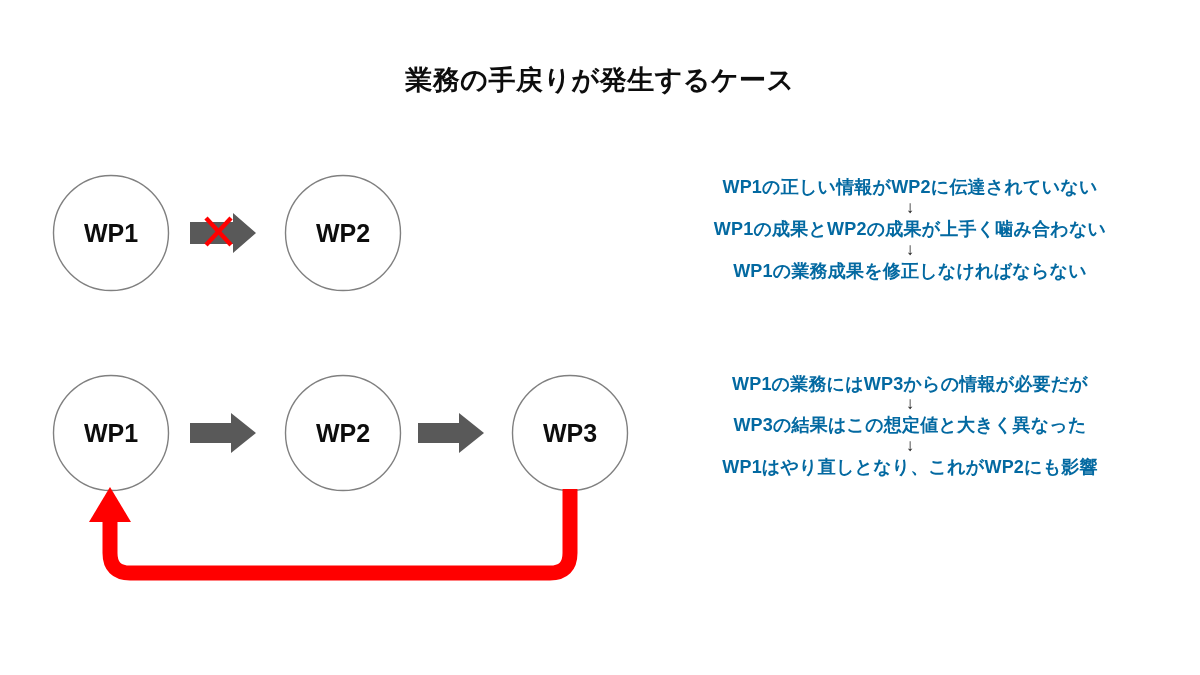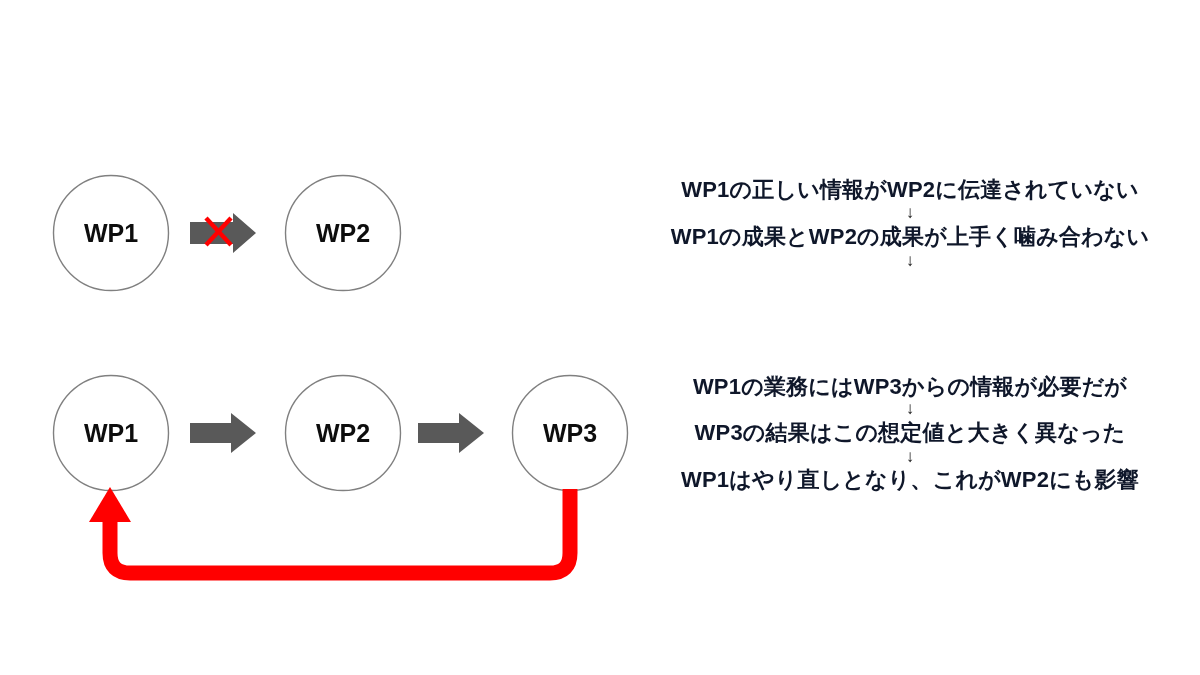--- a/index.html
+++ b/index.html
@@ -57,23 +57,23 @@
     fill: #0d0d0d;
   }
 
   
   .expl-block {
     position: absolute;
     text-align: center;
     white-space: nowrap;
   }
   .expl-line {
-    font-size: 22px;
+    font-size: 18px;
     font-weight: bold;
-    color: #0f172a;
+    color: #0369a1;
     line-height: 1.34;
     letter-spacing: 0.2px;
   }
   .expl-arrow {
     font-size: 17px;
     font-weight: normal;
     color: #111111;
     line-height: 1.05;
     letter-spacing: 0;
   }
@@ -91,20 +91,21 @@
     left: 655px;
     top: 373px;
     width: 510px;
   }
 </style>
 </head>
 <body>
 
 <div id="slide">
 
+  <div class="slide-title">業務の手戻りが発生するケース</div>
 
   <svg id="diagram-layer" viewBox="0 0 1200 675" width="1200" height="675" xmlns="http://www.w3.org/2000/svg">
 
     <g>
 
       <g class="hit">
         <circle cx="111" cy="233" r="57.5" fill="#ffffff" stroke="#808080" stroke-width="1.4"></circle>
         <text x="111" y="233" class="node-label" text-anchor="middle" dominant-baseline="central">WP1</text>
       </g>
 
@@ -159,20 +160,21 @@
         <path d="M 110,487 L 131,522 L 89,522 Z" fill="#ff0000"></path>
       </g>
     </g>
   </svg>
 
   <div class="expl-block" id="expl-top">
     <div class="expl-line">WP1の正しい情報がWP2に伝達されていない</div>
     <div class="expl-arrow">↓</div>
     <div class="expl-line">WP1の成果とWP2の成果が上手く噛み合わない</div>
     <div class="expl-arrow">↓</div>
+    <div class="expl-line">WP1の業務成果を修正しなければならない</div>
   </div>
 
   <div class="expl-block" id="expl-bottom">
     <div class="expl-line expl-tight">WP1の業務にはWP3からの情報が必要だが</div>
     <div class="expl-arrow">↓</div>
     <div class="expl-line">WP3の結果はこの想定値と大きく異なった</div>
     <div class="expl-arrow">↓</div>
     <div class="expl-line">WP1はやり直しとなり、これがWP2にも影響</div>
   </div>
 

